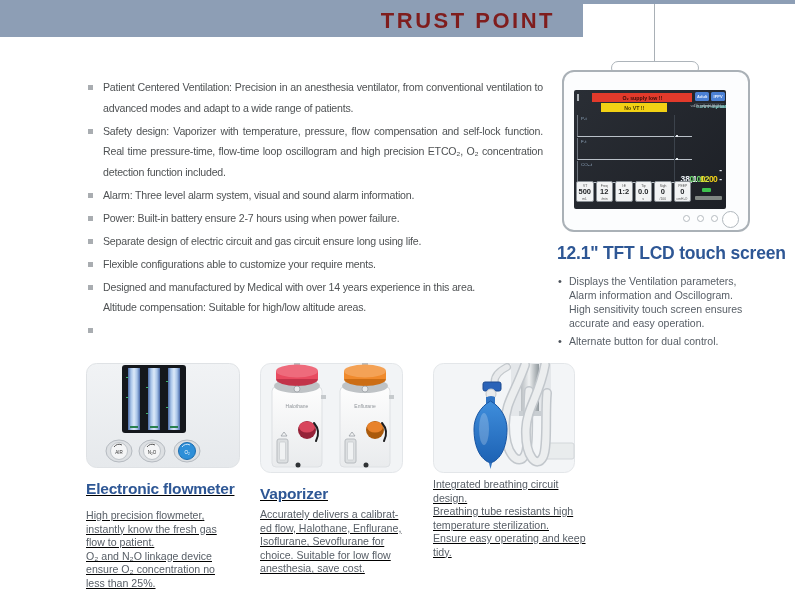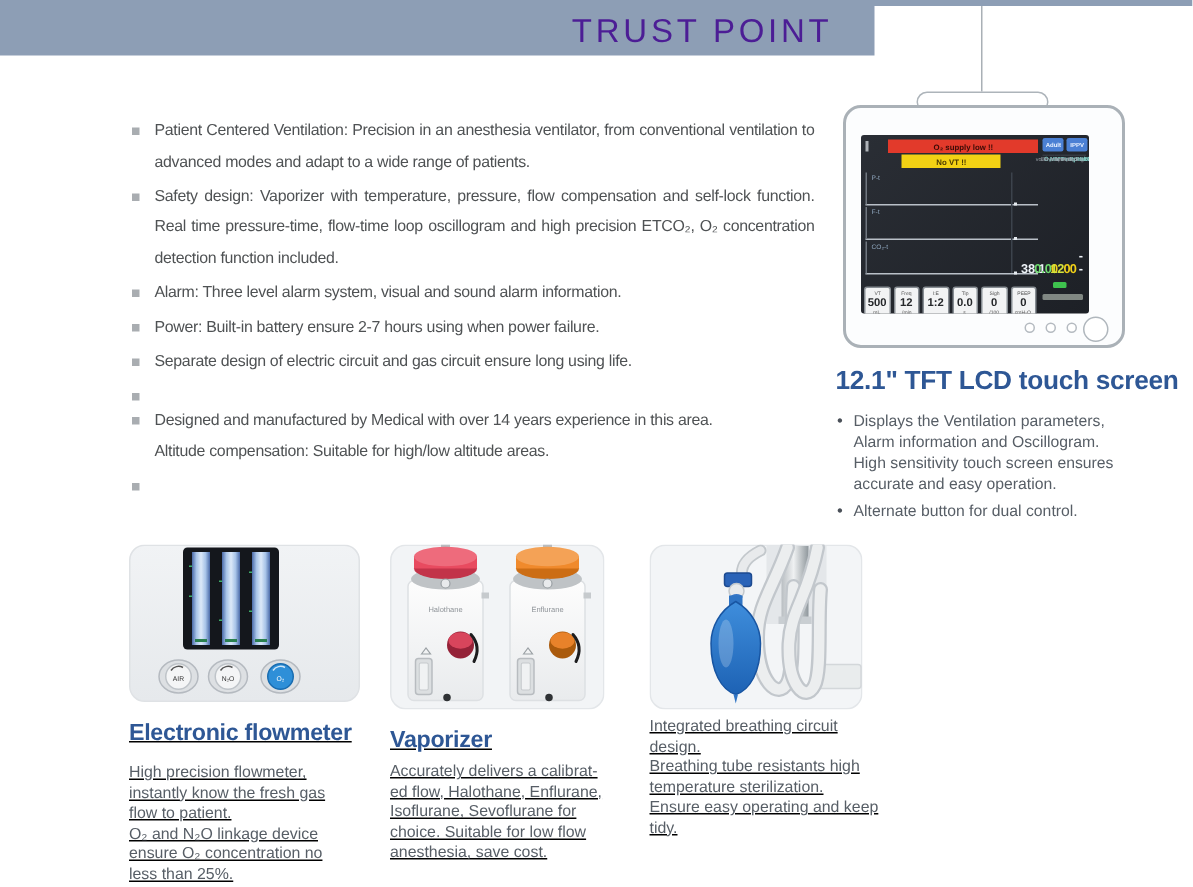--- a/index.html
+++ b/index.html
@@ -4,21 +4,21 @@
 <style>
   html,body{margin:0;padding:0;}
   body{
     width:795px;height:591px;position:relative;background:#ffffff;
     font-family:"Liberation Sans",sans-serif;overflow:hidden;
   }
   
   .top-strip{position:absolute;left:0;top:0;width:795px;height:4px;background:#8d9eb5;}
   .banner{position:absolute;left:0;top:4px;width:583px;height:33px;background:#8d9eb5;
     display:flex;align-items:center;justify-content:flex-end;padding-right:28px;box-sizing:border-box;}
-  .banner-title{color:#4c1d95;font-size:22px;font-weight:normal;letter-spacing:2.5px;white-space:nowrap;}
+  .banner-title{color:#7f1d1d;font-size:22px;font-weight:bold;letter-spacing:2.5px;white-space:nowrap;}
   .connector{position:absolute;left:654px;top:4px;width:1px;height:57px;background:#a9b0b6;}
 
   
   .features{position:absolute;left:88px;top:77px;width:455px;list-style:none;margin:0;padding:0;}
   .feature-item{position:relative;padding-left:15px;margin-bottom:2.5px;
     font-size:10.6px;letter-spacing:-0.2px;line-height:20.5px;color:#4f5254;
     text-align:justify;white-space:pre-line;min-height:14px;}
   .fbullet{position:absolute;left:0;top:8px;width:5px;height:5px;background:#a9adb1;}
 
   
@@ -47,21 +47,21 @@
     transform:scale(.55);transform-origin:left top;white-space:nowrap;}
   .vline{position:absolute;left:100px;top:25px;width:1px;height:67px;background:#3c434c;}
   .params{position:absolute;left:121px;top:13px;width:29px;height:81px;display:flex;flex-direction:row;}
   .prow{flex:1;position:relative;border-top:1px solid #353b43;}
   .p-label{position:absolute;left:1px;top:0;font-size:8px;font-weight:bold;color:#7ec8c0;
     transform:scale(.5);transform-origin:left top;white-space:nowrap;}
   .p-unit{position:absolute;right:1px;top:0;font-size:8px;color:#9aa2aa;
     transform:scale(.45);transform-origin:right top;white-space:nowrap;}
   .p-value{position:absolute;right:2px;bottom:0;font-size:8.5px;font-weight:bold;line-height:9px;}
   .v-white{color:#eef3f8;} .v-green{color:#6fdc6f;} .v-yellow{color:#f2d118;} .v-lime{color:#d4e23c;}
-  .settings{position:absolute;left:2px;top:101px;display:flex;gap:2px;}
+  .settings{position:absolute;left:2px;top:91px;display:flex;gap:2px;}
   .sbtn{width:17.5px;height:21px;background:#f2f3f4;border:1px solid #878d93;border-radius:2px;
     box-sizing:border-box;display:flex;flex-direction:column;align-items:center;padding:1px 0;overflow:hidden;}
   .s-label,.s-unit{font-size:8px;line-height:5px;height:5px;color:#555555;transform:scale(.42);white-space:nowrap;}
   .s-value{font-size:7.5px;font-weight:bold;color:#26282b;line-height:8px;height:8px;}
   .battery{position:absolute;left:128px;top:98px;width:9px;height:4px;background:#3ec24e;border-radius:1px;}
   .statusbar{position:absolute;left:121px;top:106px;width:27px;height:4px;background:#98a19a;opacity:.8;border-radius:1px;}
   .bz{position:absolute;top:143px;width:7px;height:7px;border:1px solid #b4bac0;border-radius:50%;background:#ffffff;box-sizing:border-box;}
   .bz1{left:119px;} .bz2{left:133px;} .bz3{left:147px;}
   .knob-big{position:absolute;left:158px;top:139px;width:17px;height:17px;border:1.5px solid #b0b7bd;
     border-radius:50%;background:#ffffff;box-sizing:border-box;}
@@ -90,21 +90,21 @@
   <span class="banner-title">TRUST POINT</span>
 </div>
 <div class="connector"></div>
 
 <ul class="features">
   <li class="feature-item"><span class="fbullet"></span><span>Patient Centered Ventilation: Precision in an anesthesia ventilator, from conventional ventilation to advanced modes and adapt to a wide range of patients.</span></li>
   <li class="feature-item"><span class="fbullet"></span><span>Safety design: Vaporizer with temperature, pressure, flow compensation and self-lock function. Real time pressure-time, flow-time loop oscillogram and high precision ETCO₂, O₂ concentration detection function included.</span></li>
   <li class="feature-item"><span class="fbullet"></span><span>Alarm: Three level alarm system, visual and sound alarm information.</span></li>
   <li class="feature-item"><span class="fbullet"></span><span>Power: Built-in battery ensure 2-7 hours using when power failure.</span></li>
   <li class="feature-item"><span class="fbullet"></span><span>Separate design of electric circuit and gas circuit ensure long using life.</span></li>
-  <li class="feature-item"><span class="fbullet"></span></li>
+  <li class="feature-item"><span class="fbullet"></span><span>Flexible configurations able to customize your require ments.</span></li>
   <li class="feature-item"><span class="fbullet"></span><span>Designed and manufactured by Medical with over 14 years experience in this area.
 Altitude compensation: Suitable for high/low altitude areas.</span></li>
   <li class="feature-item"><span class="fbullet"></span><span></span></li>
 </ul>
 
 <div class="monitor-handle"></div>
 <div class="monitor-frame">
   <div class="monitor-screen">
     <div class="screen-indicator"></div>
     <div class="alarm-red">

